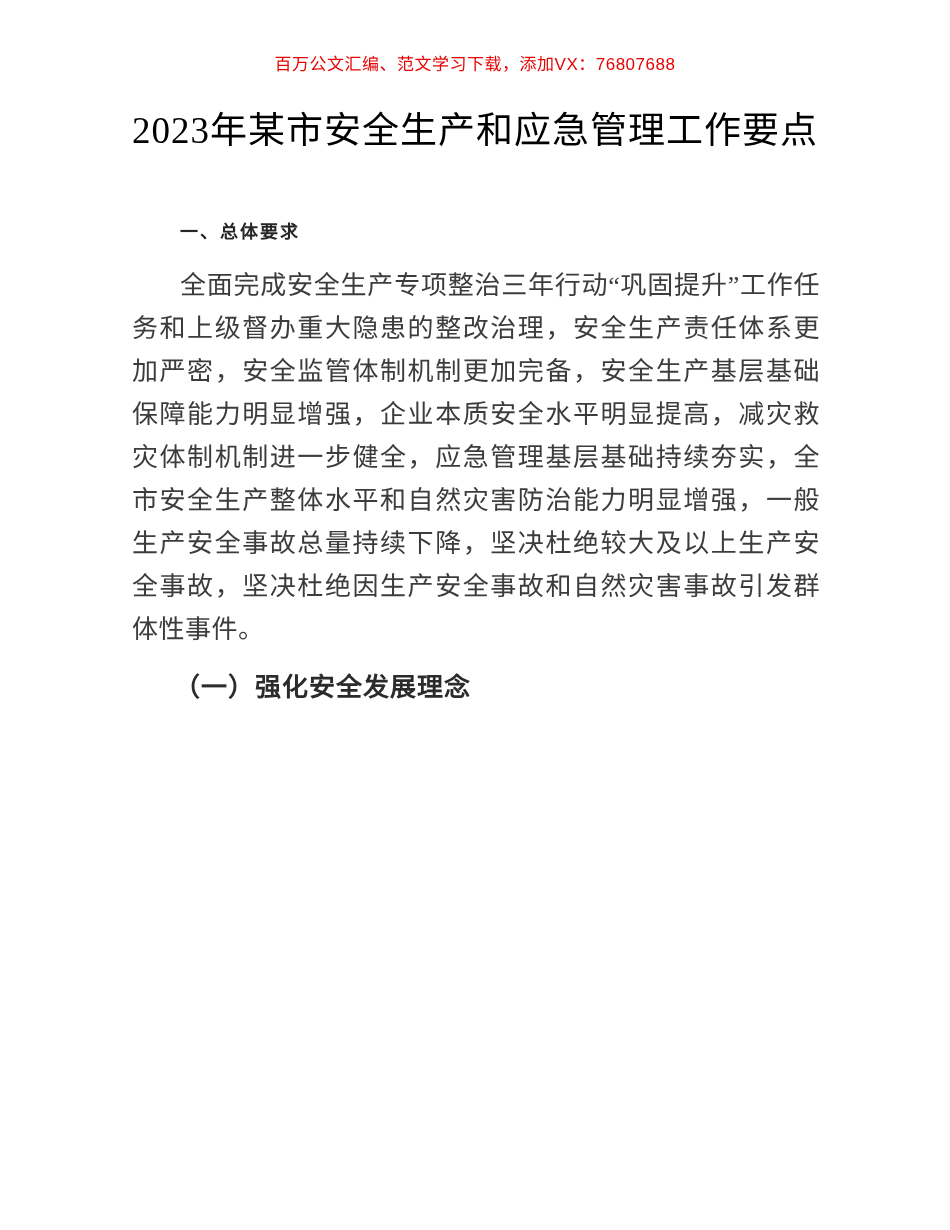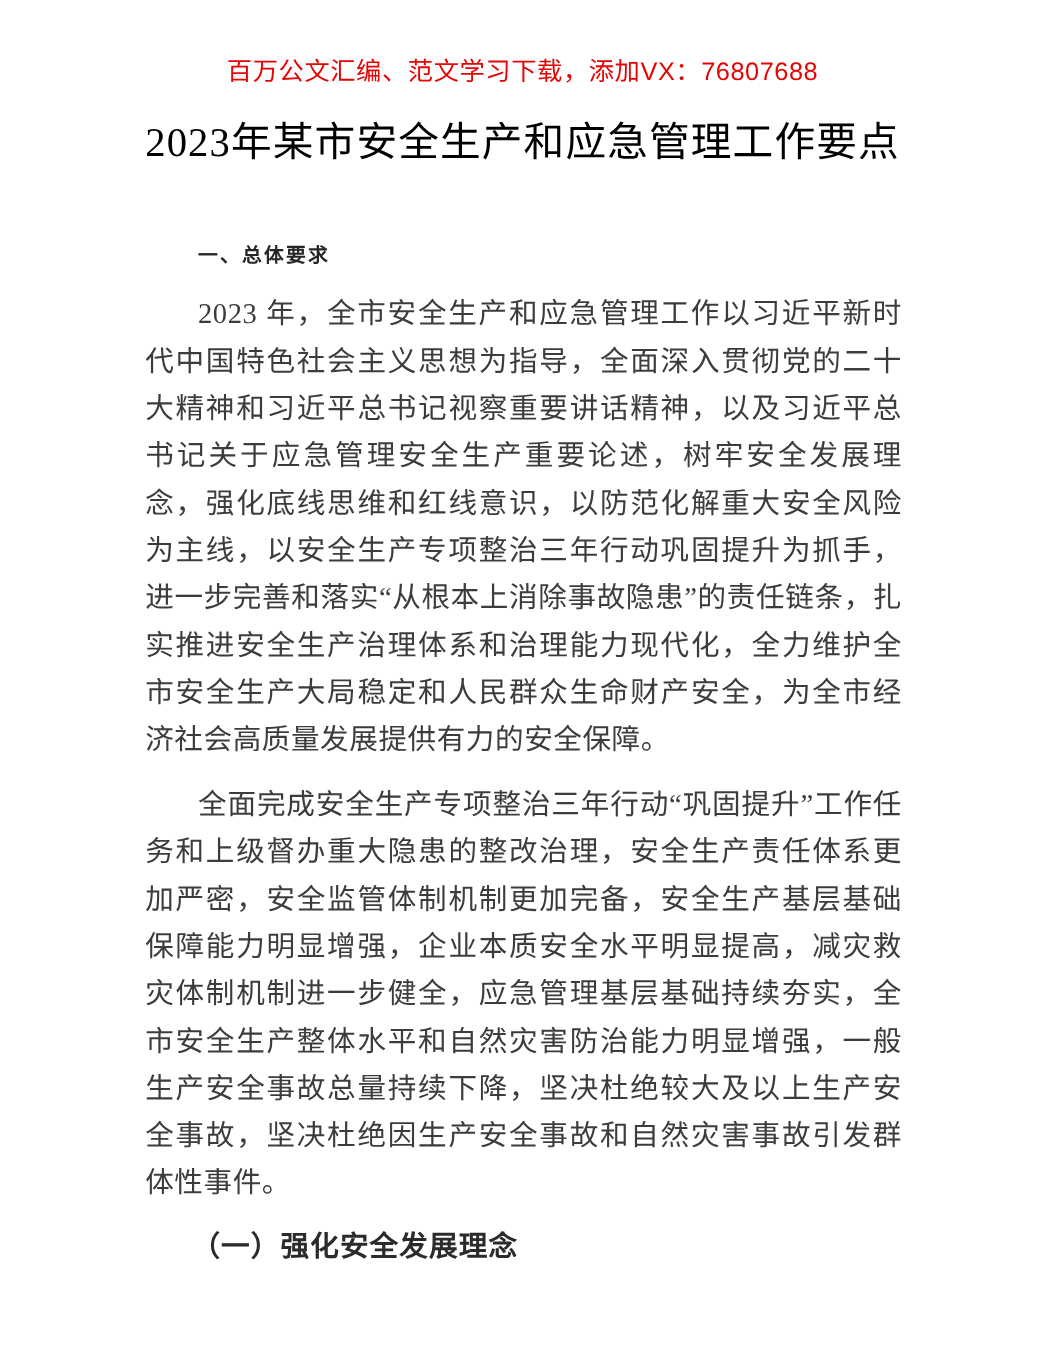--- a/index.html
+++ b/index.html
@@ -12,21 +12,21 @@
     width: 950px;
     height: 1230px;
     background: #ffffff;
     overflow: hidden;
     box-sizing: border-box;
   }
   .promo-note {
     padding-top: 50px;
     text-align: center;
     font-family: "Liberation Sans", sans-serif;
-    font-size: 23px;
+    font-size: 17px;
     line-height: 30px;
     color: #e60505;
     letter-spacing: 0.5px;
   }
   .doc-title {
     margin-top: 28px;
     text-align: center;
     font-family: "Liberation Serif", "DejaVu Serif", serif;
     font-weight: 400;
     font-size: 37px;
@@ -78,21 +78,20 @@
 <div class="page">
 
   <div class="promo-note">百万公文汇编、范文学习下载，添加VX：76807688</div>
 
   <h1 class="doc-title">2023年某市安全生产和应急管理工作要点</h1>
 
   <div class="content">
 
     <h2 class="section-heading heading-1">一、总体要求</h2>
 
-    <p class="body-para">2023 年，全市安全生产和应急管理工作以习近平新时代中国特色社会主义思想为指导，全面深入贯彻党的二十大精神和习近平总书记视察重要讲话精神，以及习近平总书记关于应急管理安全生产重要论述，树牢安全发展理念，强化底线思维和红线意识，以防范化解重大安全风险为主线，以安全生产专项整治三年行动巩固提升为抓手，进一步完善和落实“从根本上消除事故隐患”的责任链条，扎实推进安全生产治理体系和治理能力现代化，全力维护全市安全生产大局稳定和人民群众生命财产安全，为全市经济社会高质量发展提供有力的安全保障。</p>
 
 
     <p class="body-para">全面完成安全生产专项整治三年行动“巩固提升”工作任务和上级督办重大隐患的整改治理，安全生产责任体系更加严密，安全监管体制机制更加完备，安全生产基层基础保障能力明显增强，企业本质安全水平明显提高，减灾救灾体制机制进一步健全，应急管理基层基础持续夯实，全市安全生产整体水平和自然灾害防治能力明显增强，一般生产安全事故总量持续下降，坚决杜绝较大及以上生产安全事故，坚决杜绝因生产安全事故和自然灾害事故引发群体性事件。</p>
 
 
     <h3 class="sub-heading">（一）强化安全发展理念</h3>
 
   </div>
 </div>
 

